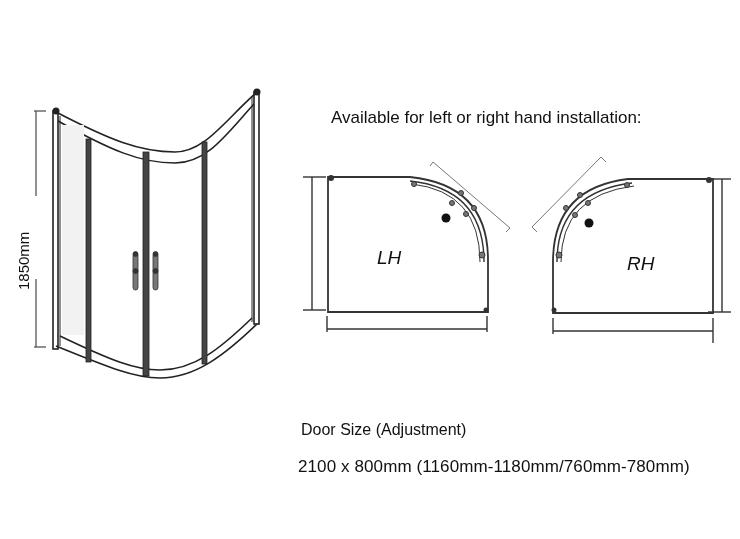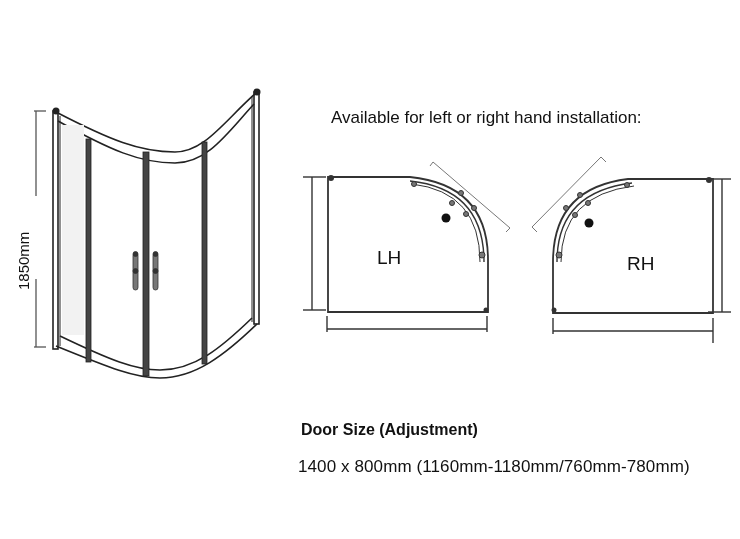--- a/index.html
+++ b/index.html
@@ -5,22 +5,22 @@
     html, body { margin: 0; padding: 0; background: #ffffff; }
     body { width: 740px; height: 539px; position: relative; overflow: hidden; font-family: "Liberation Sans", sans-serif; color: #111; }
     .abs { position: absolute; }
     svg { position: absolute; overflow: visible; }
     .dim-label-vert {
       position: absolute; left: 2px; top: 230px; width: 60px; height: 20px;
       transform-origin: 0 0; transform: rotate(-90deg) translate(-60px, 12px);
       font-size: 15px; white-space: nowrap; line-height: 20px;
     }
     .install-title { left: 307px; top: 108px; font-size: 17px; white-space: nowrap; margin-left: 24px; }
-    .plan-label { font-size: 19px; white-space: nowrap; }
-    .door-title { left: 301px; top: 421px; font-size: 16px; font-weight: bold; white-space: nowrap; }
+    .plan-label { font-size: 19px; white-space: nowrap; font-style: italic; }
+    .door-title { left: 301px; top: 421px; font-size: 16px; font-weight: normal; white-space: nowrap; }
     .door-spec { left: 298px; top: 457px; font-size: 17px; white-space: nowrap; letter-spacing: 0.1px; }
   </style>
 </head>
 <body>
 
 <svg width="740" height="539" style="left:0;top:0;">
 
   <g stroke="#555" stroke-width="1.3" fill="none">
     <line x1="34" y1="111" x2="46" y2="111"></line>
     <line x1="34" y1="347" x2="46" y2="347"></line>
@@ -138,13 +138,13 @@
   <circle cx="589" cy="223" r="4.5" fill="#111"></circle>
   <g stroke="#777" stroke-width="1" fill="none">
     <line x1="601" y1="157" x2="532" y2="227"></line>
     <line x1="601" y1="157" x2="606" y2="162"></line>
     <line x1="532" y1="227" x2="537" y2="232"></line>
   </g>
 </svg>
 <div class="abs plan-label" style="left:627px; top:253px;">RH</div>
 
 <div class="abs door-title">Door Size (Adjustment)</div>
-<div class="abs door-spec">1400 x 800mm (1160mm-1180mm/760mm-780mm)</div>
+<div class="abs door-spec">2100 x 800mm (1160mm-1180mm/760mm-780mm)</div>
 
 </body></html>

